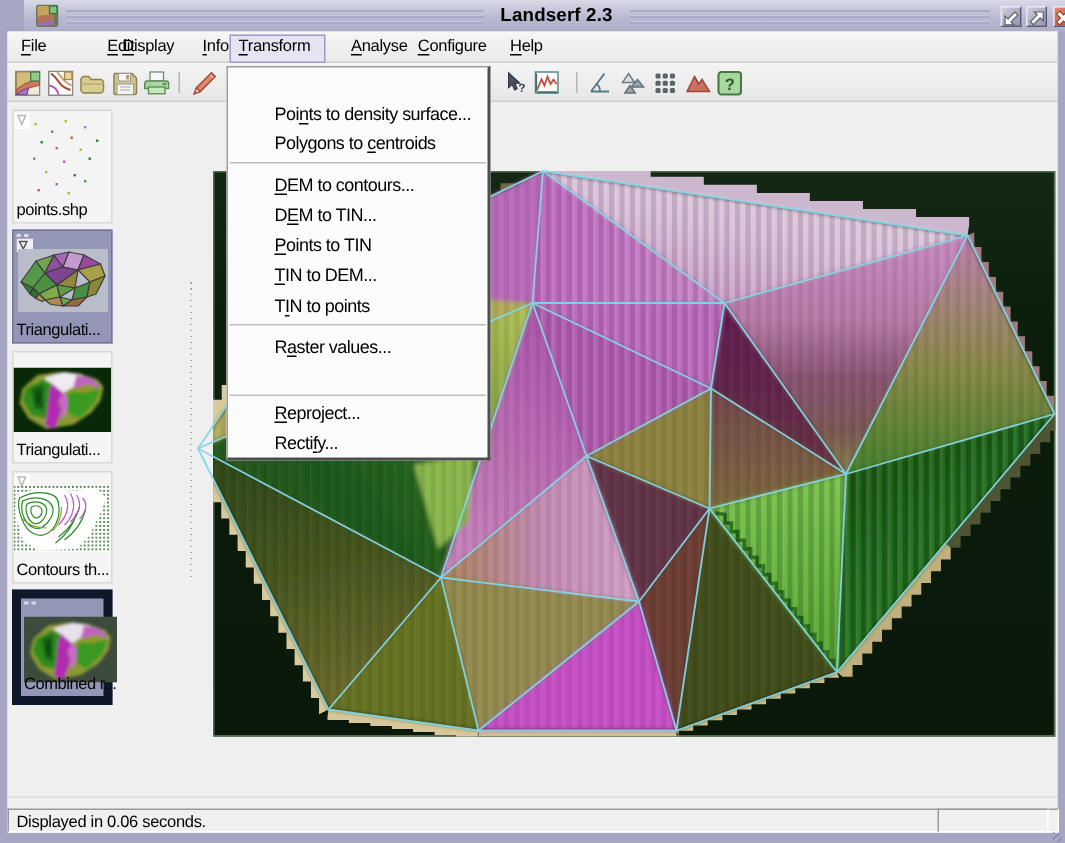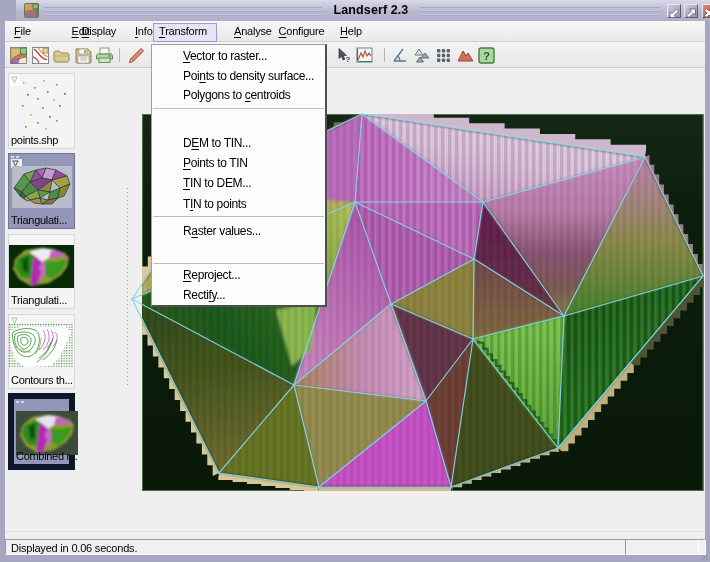--- a/index.html
+++ b/index.html
@@ -484,24 +484,24 @@
     <div class="statusbar">
       <div class="sbox" style="left:0px;width:701px;">
           <span>Displayed in 0.06 seconds.</span>
         </div>
       <div class="sbox" style="left:620px;width:74px;"></div>
     </div>
   </div>
   <div style="position:absolute;right:2px;bottom:1px;width:6px;height:6px;z-index:60;
     background:repeating-linear-gradient(135deg,#8a8aa8 0,#8a8aa8 1px,#0000 1px,#0000 3px);"></div>
   <div class="popup" id="popup">
-    <div class="pi" style="top:1px;"><u>V</u>ector to raster...</div>
     <div class="pi" style="top:21px;">Poi<u>n</u>ts to density surface...</div>
     <div class="pi" style="top:40px;">Polygons to <u>c</u>entroids</div>
     <div class="psep" style="top:63px;"></div>
+    <div class="pi" style="top:67.5px;"><u>D</u>EM to contours...</div>
     <div class="pi" style="top:87.5px;">D<u>E</u>M to TIN...</div>
     <div class="pi" style="top:108px;"><u>P</u>oints to TIN</div>
     <div class="pi" style="top:128px;"><u>T</u>IN to DEM...</div>
     <div class="pi" style="top:149px;">T<u>I</u>N to points</div>
     <div class="psep" style="top:171px;"></div>
     <div class="pi" style="top:175.5px;">R<u>a</u>ster values...</div>
     <div class="psep" style="top:218px;"></div>
     <div class="pi" style="top:220px;"><u>R</u>eproject...</div>
     <div class="pi" style="top:240px;">Recti<u>f</u>y...</div>
   </div>

